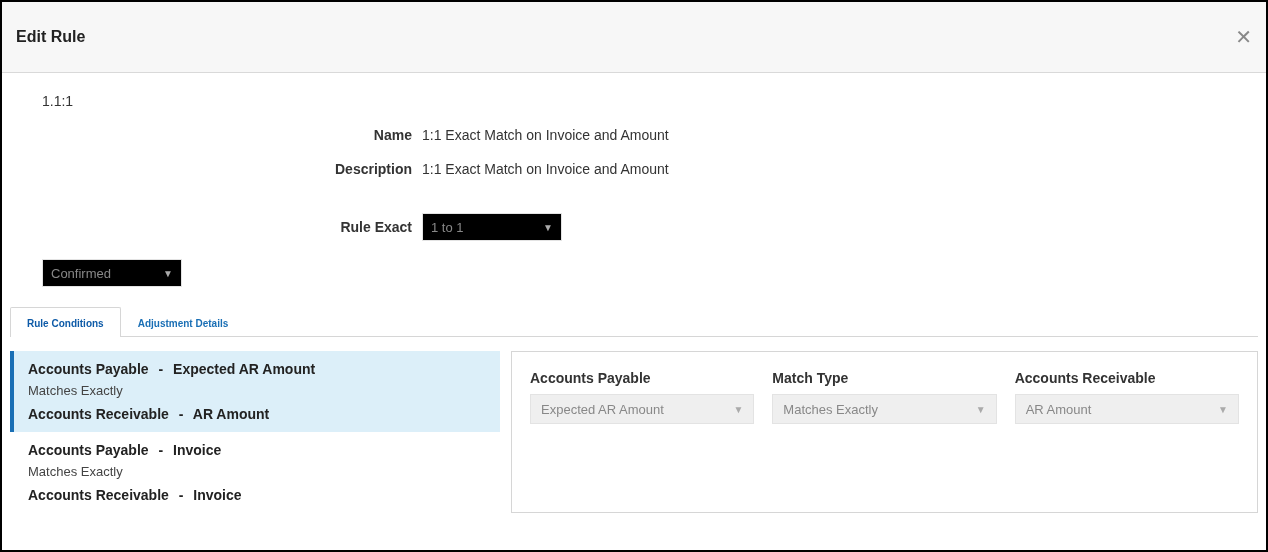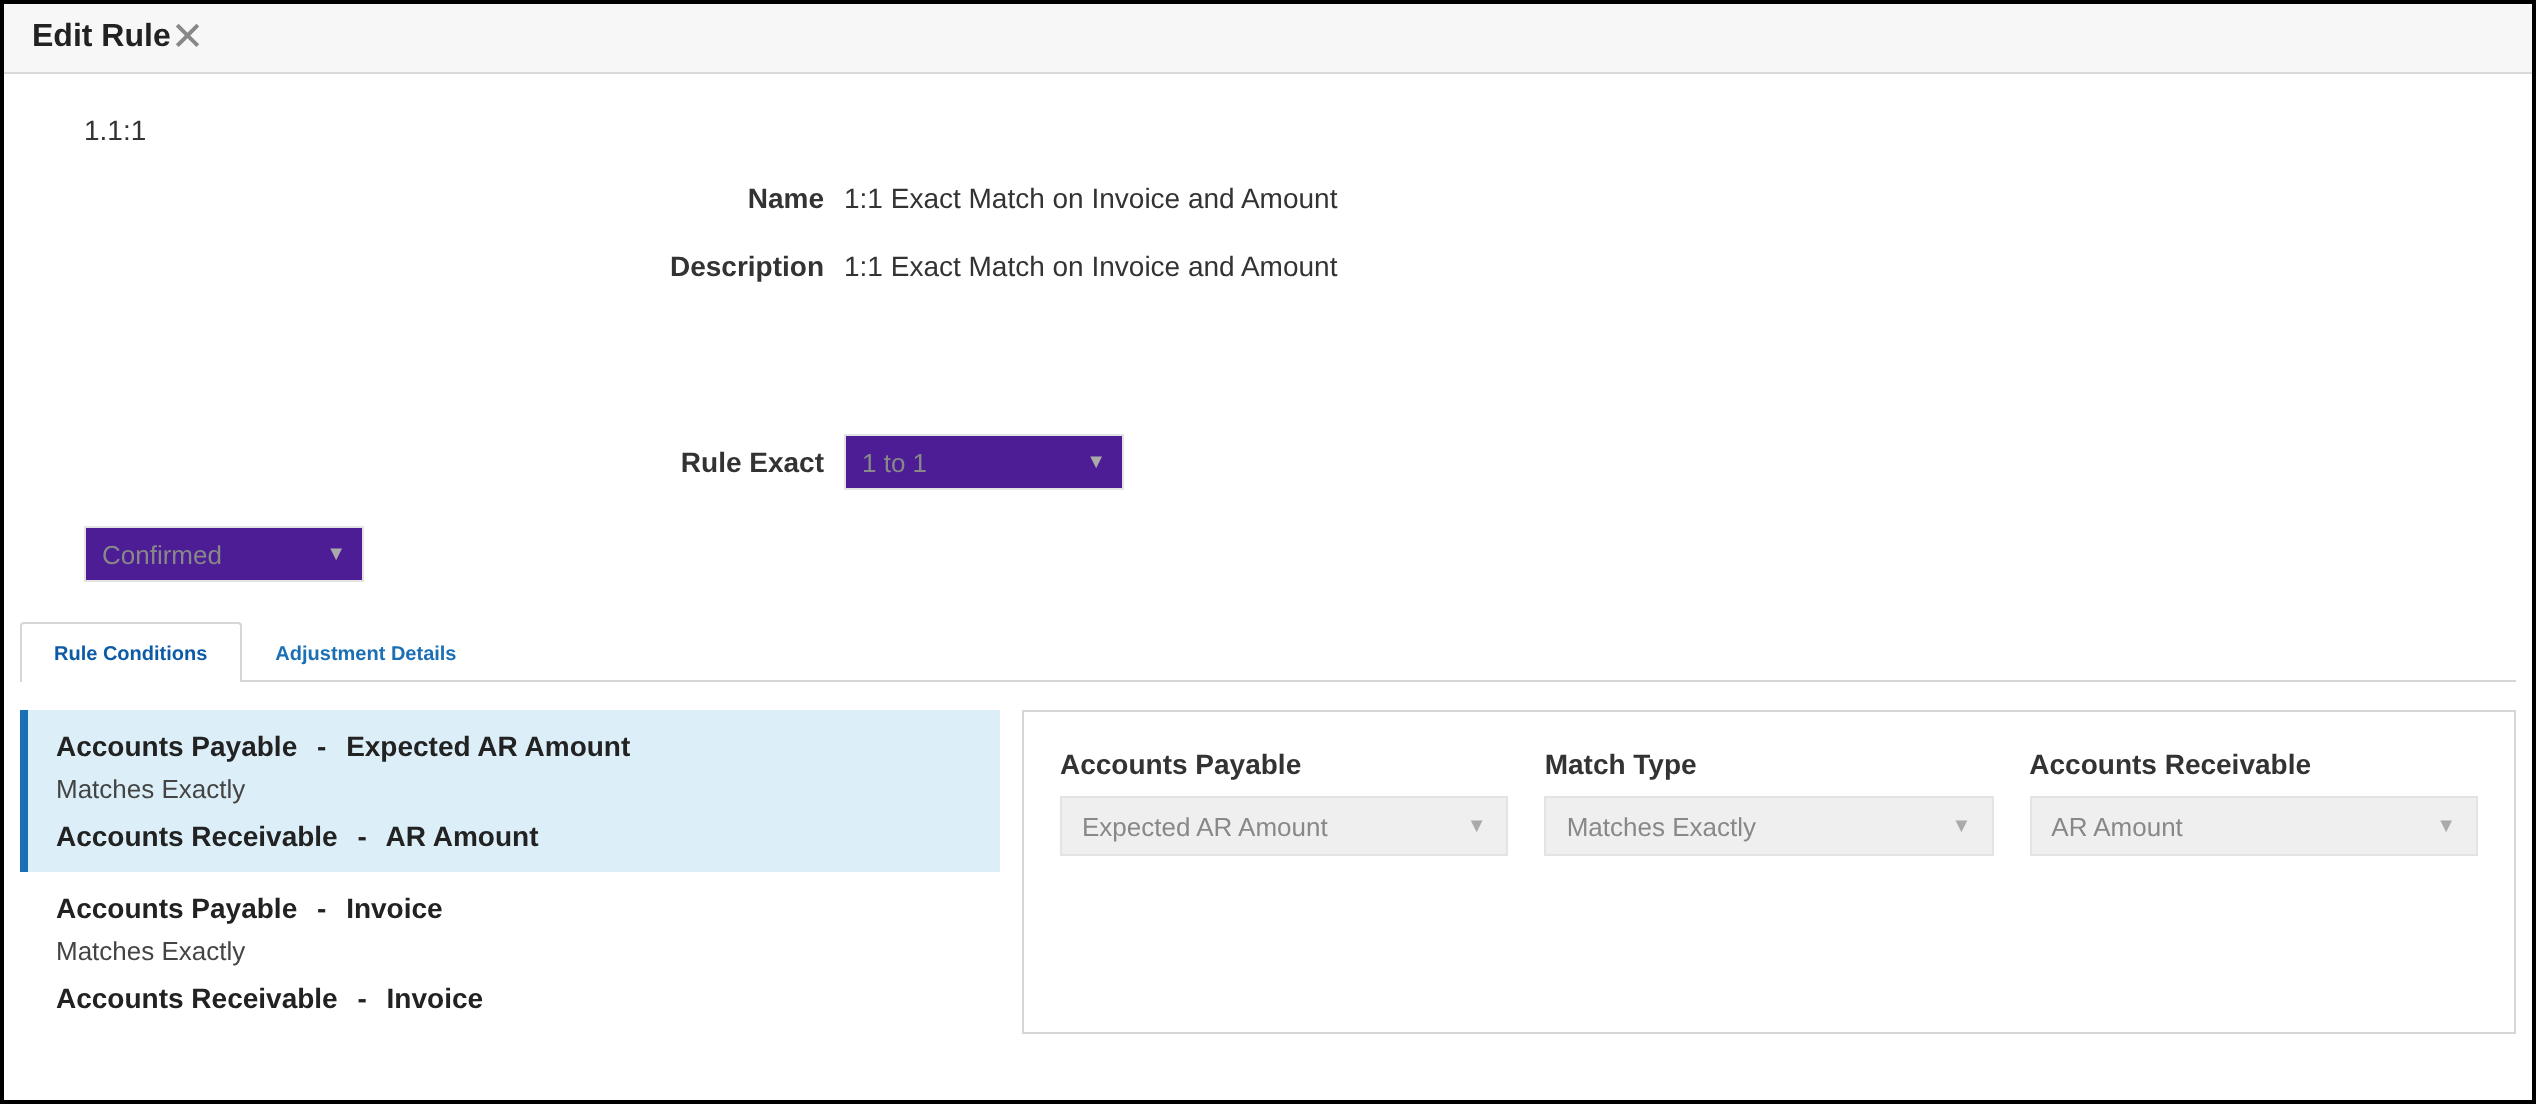--- a/index.html
+++ b/index.html
@@ -11,22 +11,23 @@
     background: #fff;
     width: 1268px;
     height: 552px;
     border: 2px solid #000;
     position: relative;
     overflow: hidden;
   }
   .dialog-header {
     background: #f7f7f7;
     border-bottom: 1px solid #d9d9d9;
-    padding: 7px 14px;
-    display: flex;
+    padding: 25px 14px;
+    display: flex;
+    justify-content: space-between;
     align-items: center;
   }
   .dialog-title {
     font-weight: bold;
     font-size: 16px;
     color: #222;
   }
   .close-x {
     color: #888;
     font-size: 20px;
@@ -48,21 +49,21 @@
     color: #333;
     padding-right: 10px;
   }
   .form-value {
     color: #333;
   }
   .select-box {
     display: inline-flex;
     align-items: center;
     justify-content: space-between;
-    background: #4c1d95;
+    background: #000000;
     border: 1px solid #e3e3e3;
     color: #888;
     height: 28px;
     padding: 0 8px;
     font-size: 13px;
     min-width: 140px;
   }
   .select-box .caret {
     margin-left: 10px;
     font-size: 10px;
@@ -165,21 +166,21 @@
 </div>
 
 <div class="form-area">
   <div class="form-row">
     <div class="form-value">1.1:1</div>
   </div>
   <div class="form-row">
     <div class="form-label">Name</div>
     <div class="form-value">1:1 Exact Match on Invoice and Amount</div>
   </div>
-  <div class="form-row" style="margin-bottom:76px;">
+  <div class="form-row" style="margin-bottom:36px;">
     <div class="form-label">Description</div>
     <div class="form-value">1:1 Exact Match on Invoice and Amount</div>
   </div>
   <div class="form-row">
     <div class="form-label">Rule Exact</div>
     <div class="select-box">
       <span>1 to 1</span>
       <span class="caret">▼</span>
     </div>
   </div>

